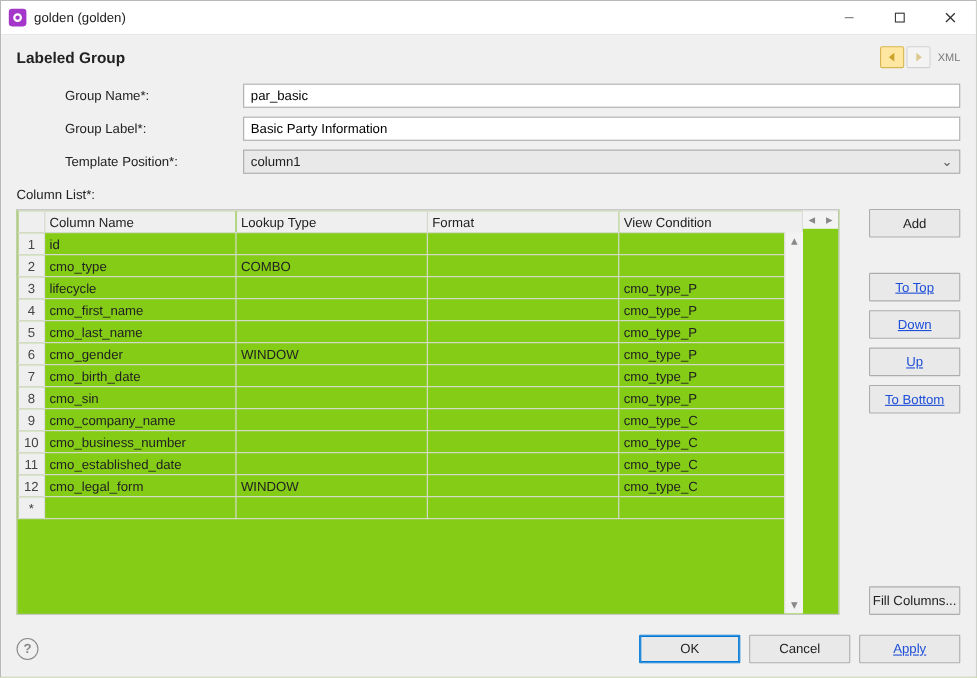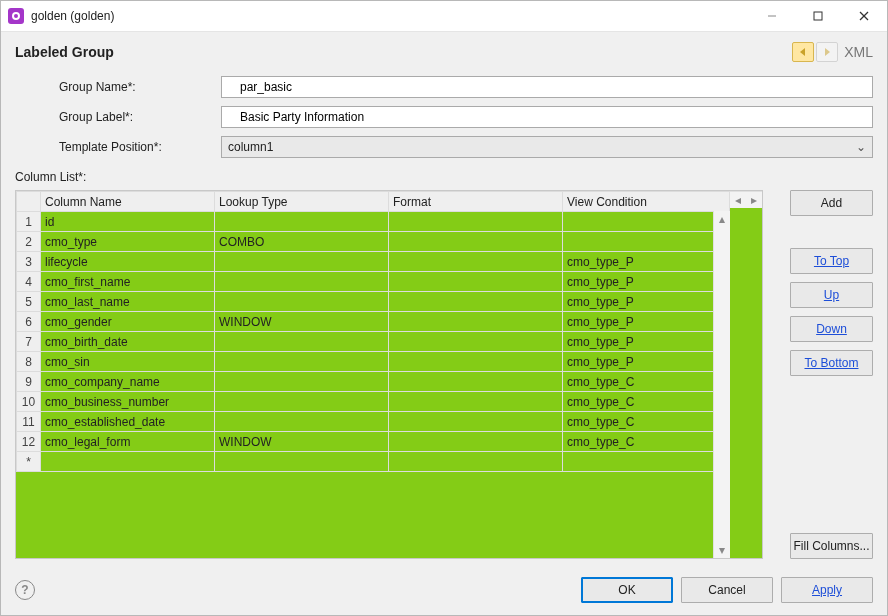--- a/index.html
+++ b/index.html
@@ -13,25 +13,25 @@
   .winbtn svg{width:10px;height:10px;}
   .mini-icon{color:#888;}
   .body{flex:1;background:#f0f0f0;padding:10px 14px 12px 14px;display:flex;flex-direction:column;box-sizing:border-box;}
   .header-row{display:flex;align-items:center;margin-bottom:14px;}
   .header-row h1{font-size:14px;font-weight:700;margin:0;flex:1;}
   .header-actions{display:flex;align-items:center;gap:2px;}
   .nav-btn{width:20px;height:18px;border:1px solid #b8b8b8;border-radius:2px;display:flex;align-items:center;justify-content:center;background:#f7f7f7;}
   .nav-btn.active{background:#ffe7a2;border-color:#d8b64f;}
   .nav-btn.disabled{opacity:.5;}
   .nav-btn svg{width:10px;height:10px;}
-  .xml-label{font-size:14px;color:#777;margin-left:4px;}
+  .xml-label{font-size:10px;color:#777;margin-left:4px;}
   .form-row{display:flex;align-items:center;margin-bottom:8px;margin-left:44px;}
   .form-row label{width:162px;}
   .form-row .field{flex:1;}
-  .txt{width:100%;box-sizing:border-box;height:22px;border:1px solid #aaa;background:#fff;padding:2px 18px;font:inherit;}
+  .txt{width:100%;box-sizing:border-box;height:22px;border:1px solid #aaa;background:#fff;padding:2px 6px;font:inherit;}
   .select{width:100%;box-sizing:border-box;height:22px;border:1px solid #aaa;background:#e9e9e9;padding:2px 6px;font:inherit;display:flex;align-items:center;justify-content:space-between;}
   .select .chev{color:#555;}
   .section-label{margin:4px 0 6px 0;}
   .mid{flex:1;display:flex;gap:14px;min-height:0;}
   .grid-wrap{flex:1;display:flex;flex-direction:column;min-width:0;}
   .grid-scroll{flex:1;border:1px solid #c8c8c8;background:#84cc16;overflow:hidden;display:flex;flex-direction:row;}
   .grid-scroll-inner{flex:1;overflow:hidden;position:relative;}
   table.grid{border-collapse:collapse;width:100%;table-layout:fixed;}
   table.grid th,table.grid td{border:1px solid #dcdcdc;height:19px;padding:0 4px;text-align:left;font-weight:400;white-space:nowrap;overflow:hidden;}
   table.grid th{background:#efefef;}
@@ -242,22 +242,22 @@
             <div style="flex:1"></div>
             <div class="arrow">▸</div>
           </div>
         </div>
       </div>
 
       <div class="side-buttons">
         <div class="btn">Add</div>
         <div style="height:16px"></div>
         <div class="btn disabled">To Top</div>
+        <div class="btn disabled">Down</div>
         <div class="btn disabled">Up</div>
-        <div class="btn disabled">Down</div>
         <div class="btn disabled">To Bottom</div>
         <div class="side-gap"></div>
         <div class="btn">Fill Columns...</div>
       </div>
     </div>
 
     <div class="footer">
       <div class="help">
           <span>?</span>
         </div>

